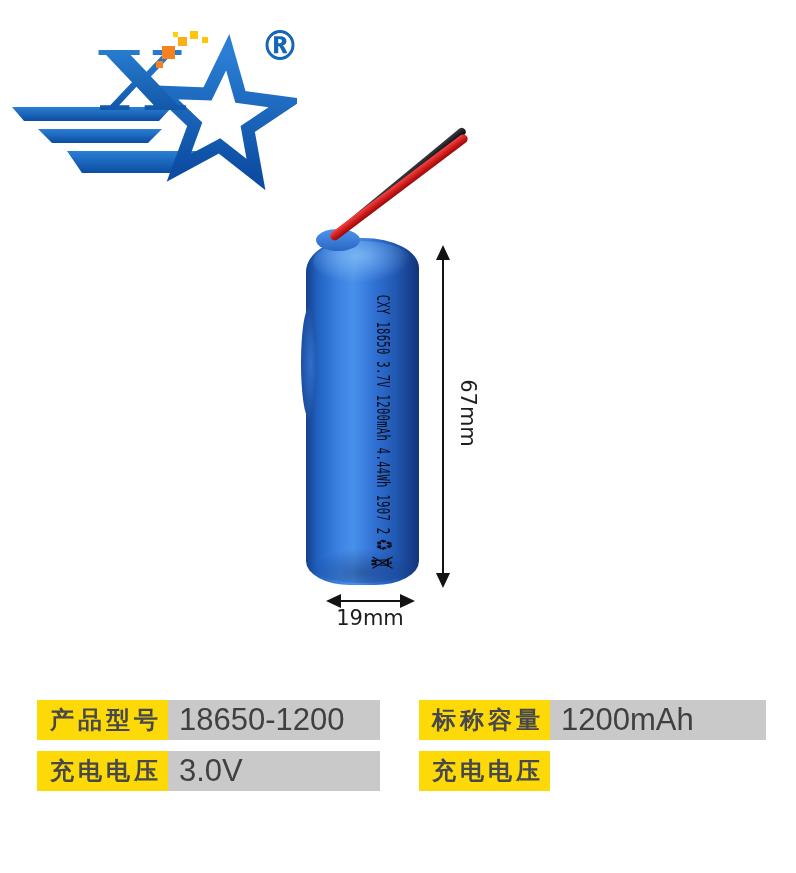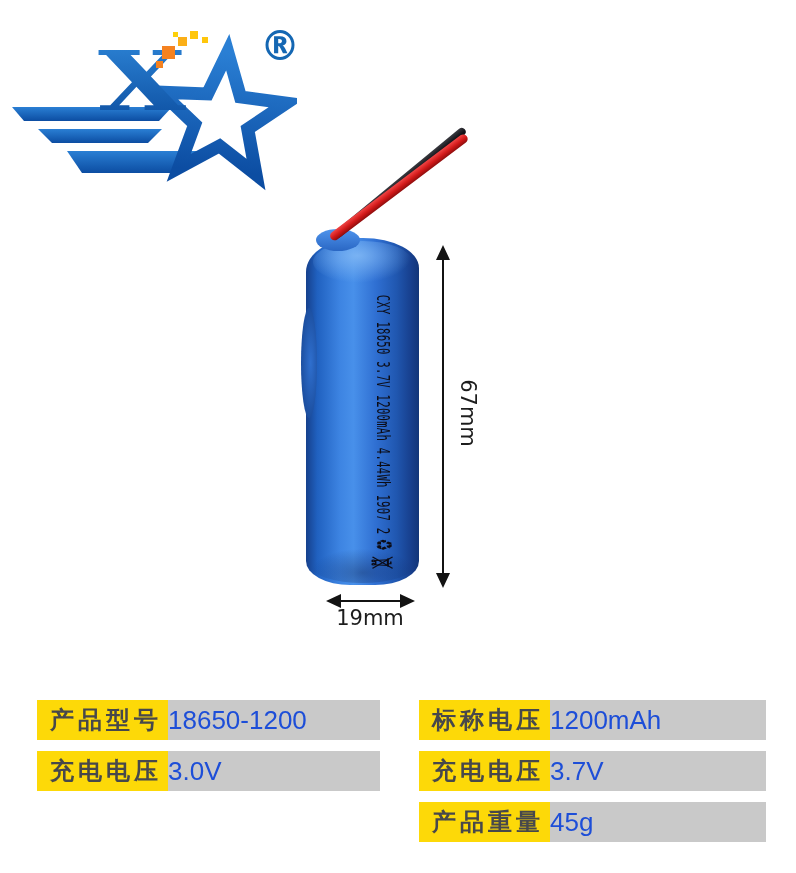--- a/index.html
+++ b/index.html
@@ -72,22 +72,22 @@
     position:absolute;left:37px;top:700px;
     display:grid;grid-template-columns:343px 347px;column-gap:39px;row-gap:11px;
   }
   .spec-row{display:flex;height:40px;}
   .spec-label{
     width:131px;box-sizing:border-box;background:#fdd908;color:#47484b;
     font-weight:bold;font-size:24px;letter-spacing:4px;
     display:flex;align-items:center;padding-left:13px;
   }
   .spec-value{
-    flex:1;background:#c9c9c9;color:#1d4ed8;font-size:26px;
-    display:flex;align-items:center;
+    flex:1;background:#c9c9c9;color:#404040;font-size:31px;
+    display:flex;align-items:center;padding-left:11px;
     font-family:"Liberation Sans","DejaVu Sans",sans-serif;
   }
 </style>
 </head>
 <body>
 
 <div class="stage">
 
   <svg class="logo-svg" viewBox="0 0 285 168">
     <defs>
@@ -152,32 +152,27 @@
   <div class="arr arr-left"></div>
   <div class="arr arr-right"></div>
   <div class="dim-label dim-label-h">19mm</div>
 
   <div class="specs">
     <div class="spec-row">
       <div class="spec-label">产品型号</div>
       <div class="spec-value">18650-1200</div>
     </div>
     <div class="spec-row">
-      <div class="spec-label">标称电压</div>
+      <div class="spec-label">标称容量</div>
       <div class="spec-value">1200mAh</div>
     </div>
     <div class="spec-row">
       <div class="spec-label">充电电压</div>
       <div class="spec-value">3.0V</div>
     </div>
     <div class="spec-row">
       <div class="spec-label">充电电压</div>
-      <div class="spec-value">3.7V</div>
     </div>
     <div class="spec-row">
-    </div>
-    <div class="spec-row">
-      <div class="spec-label">产品重量</div>
-      <div class="spec-value">45g</div>
     </div>
   </div>
 
 </div>
 
 </body></html>

